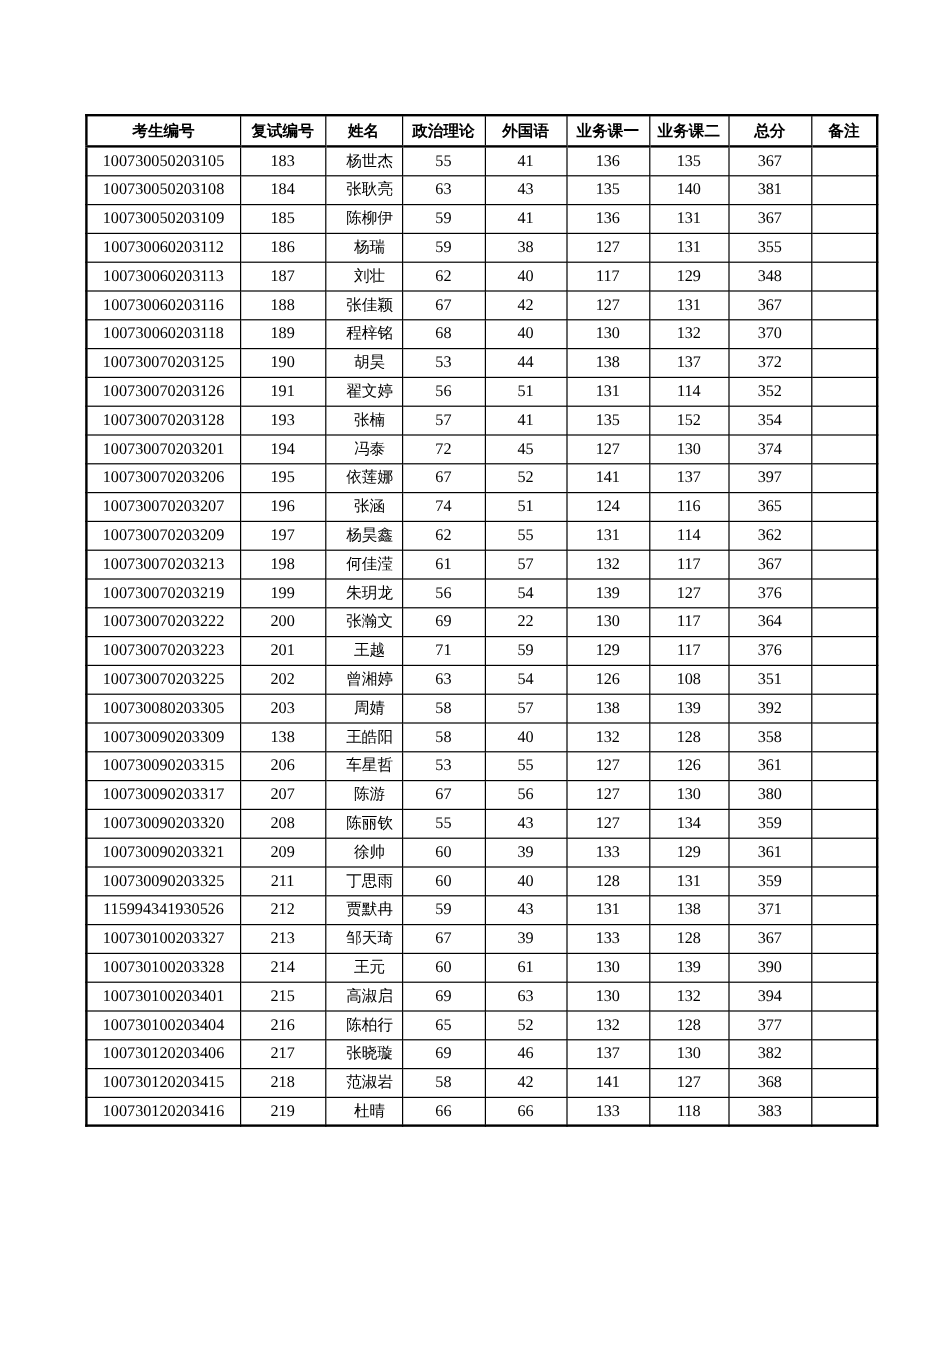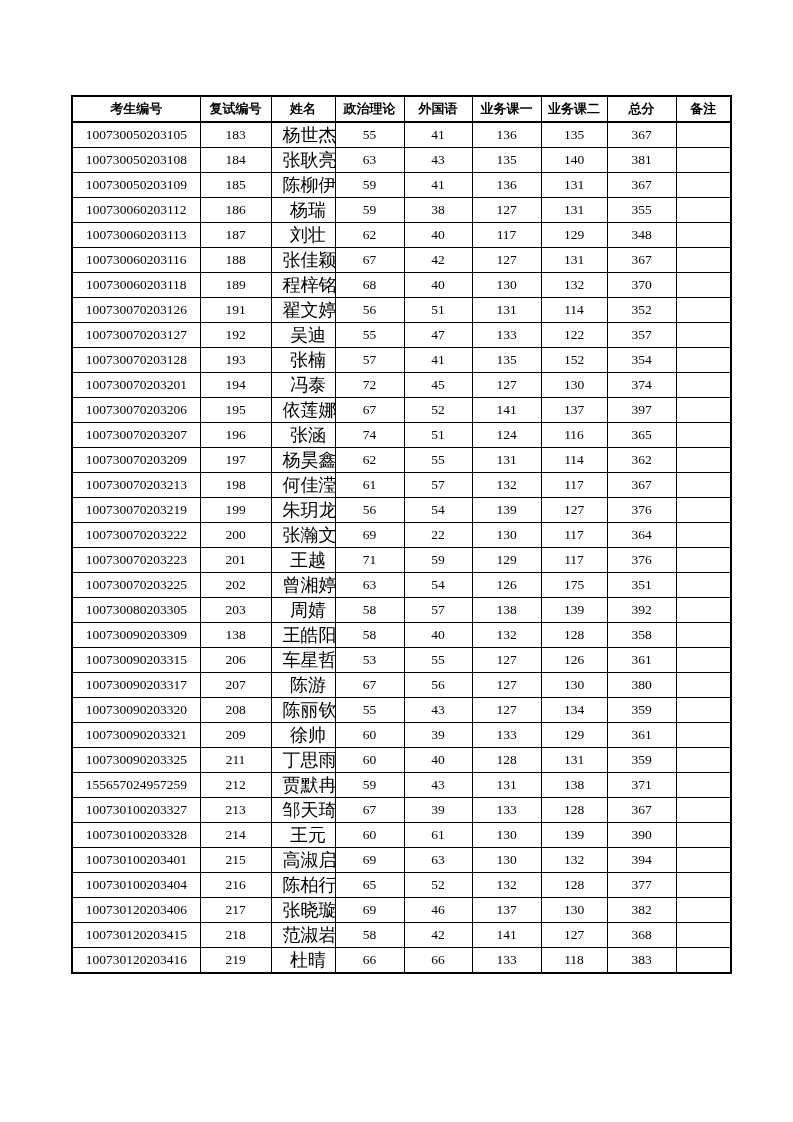--- a/index.html
+++ b/index.html
@@ -41,21 +41,21 @@
     font-weight: bold;
     font-size: 13px;
     border-bottom: 2px solid #000000;
   }
   table.score-table tbody td {
     height: 24px;
     font-size: 13.5px;
     font-family: "Liberation Serif", "DejaVu Serif", serif;
   }
   table.score-table tbody td.col-name {
-    font-size: 18px;
+    font-size: 13px;
     padding-left: 11px;
   }
   
   col.c0 { width: 128px; }
   col.c1 { width: 71px; }
   col.c2 { width: 64px; }
   col.c3 { width: 69px; }
   col.c4 { width: 68px; }
   col.c5 { width: 69px; }
   col.c6 { width: 66px; }
@@ -163,42 +163,42 @@
           <td class="col-review-no">189</td>
           <td class="col-name">程梓铭</td>
           <td class="col-politics">68</td>
           <td class="col-foreign-language">40</td>
           <td class="col-course-one">130</td>
           <td class="col-course-two">132</td>
           <td class="col-total">370</td>
           <td class="col-remark"></td>
         </tr>
         <tr>
+          <td class="col-exam-id">100730070203125</td>
+          <td class="col-review-no">190</td>
+          <td class="col-name">胡昊</td>
+          <td class="col-politics">53</td>
+          <td class="col-foreign-language">44</td>
+          <td class="col-course-one">138</td>
+          <td class="col-course-two">137</td>
+          <td class="col-total">372</td>
+          <td class="col-remark"></td>
+        </tr>
+        <tr>
           <td class="col-exam-id">100730070203126</td>
           <td class="col-review-no">191</td>
           <td class="col-name">翟文婷</td>
           <td class="col-politics">56</td>
           <td class="col-foreign-language">51</td>
           <td class="col-course-one">131</td>
           <td class="col-course-two">114</td>
           <td class="col-total">352</td>
           <td class="col-remark"></td>
         </tr>
         <tr>
-          <td class="col-exam-id">100730070203127</td>
-          <td class="col-review-no">192</td>
-          <td class="col-name">吴迪</td>
-          <td class="col-politics">55</td>
-          <td class="col-foreign-language">47</td>
-          <td class="col-course-one">133</td>
-          <td class="col-course-two">122</td>
-          <td class="col-total">357</td>
-          <td class="col-remark"></td>
-        </tr>
-        <tr>
           <td class="col-exam-id">100730070203128</td>
           <td class="col-review-no">193</td>
           <td class="col-name">张楠</td>
           <td class="col-politics">57</td>
           <td class="col-foreign-language">41</td>
           <td class="col-course-one">135</td>
           <td class="col-course-two">152</td>
           <td class="col-total">354</td>
           <td class="col-remark"></td>
         </tr>
@@ -290,21 +290,21 @@
           <td class="col-total">376</td>
           <td class="col-remark"></td>
         </tr>
         <tr>
           <td class="col-exam-id">100730070203225</td>
           <td class="col-review-no">202</td>
           <td class="col-name">曾湘婷</td>
           <td class="col-politics">63</td>
           <td class="col-foreign-language">54</td>
           <td class="col-course-one">126</td>
-          <td class="col-course-two">175</td>
+          <td class="col-course-two">108</td>
           <td class="col-total">351</td>
           <td class="col-remark"></td>
         </tr>
         <tr>
           <td class="col-exam-id">100730080203305</td>
           <td class="col-review-no">203</td>
           <td class="col-name">周婧</td>
           <td class="col-politics">58</td>
           <td class="col-foreign-language">57</td>
           <td class="col-course-one">138</td>
@@ -372,21 +372,21 @@
           <td class="col-review-no">211</td>
           <td class="col-name">丁思雨</td>
           <td class="col-politics">60</td>
           <td class="col-foreign-language">40</td>
           <td class="col-course-one">128</td>
           <td class="col-course-two">131</td>
           <td class="col-total">359</td>
           <td class="col-remark"></td>
         </tr>
         <tr>
-          <td class="col-exam-id">155657024957259</td>
+          <td class="col-exam-id">115994341930526</td>
           <td class="col-review-no">212</td>
           <td class="col-name">贾默冉</td>
           <td class="col-politics">59</td>
           <td class="col-foreign-language">43</td>
           <td class="col-course-one">131</td>
           <td class="col-course-two">138</td>
           <td class="col-total">371</td>
           <td class="col-remark"></td>
         </tr>
         <tr>

